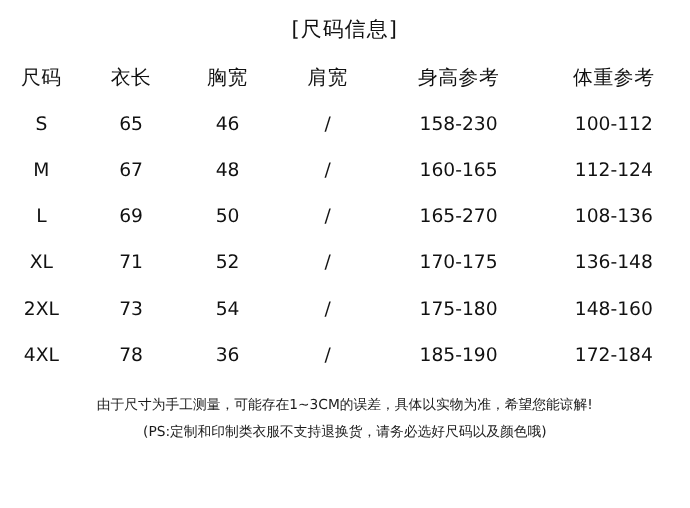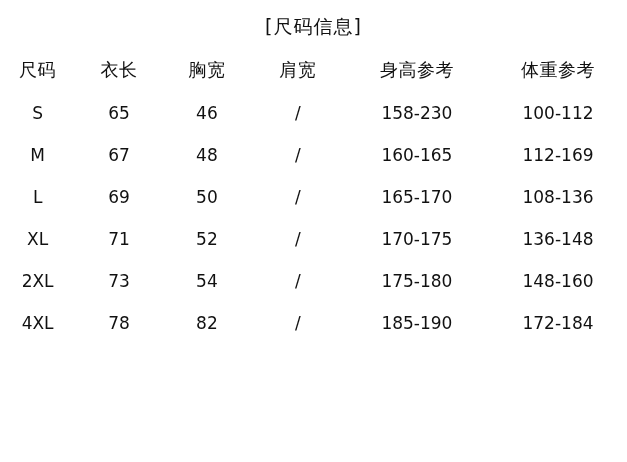--- a/index.html
+++ b/index.html
@@ -101,28 +101,28 @@
         <td>/</td>
         <td>158-230</td>
         <td>100-112</td>
       </tr>
       <tr>
         <td>M</td>
         <td>67</td>
         <td>48</td>
         <td>/</td>
         <td>160-165</td>
-        <td>112-169</td>
+        <td>112-124</td>
       </tr>
       <tr>
         <td>L</td>
         <td>69</td>
         <td>50</td>
         <td>/</td>
-        <td>165-170</td>
+        <td>165-270</td>
         <td>108-136</td>
       </tr>
       <tr>
         <td>XL</td>
         <td>71</td>
         <td>52</td>
         <td>/</td>
         <td>170-175</td>
         <td>136-148</td>
       </tr>
@@ -130,22 +130,26 @@
         <td>2XL</td>
         <td>73</td>
         <td>54</td>
         <td>/</td>
         <td>175-180</td>
         <td>148-160</td>
       </tr>
       <tr>
         <td>4XL</td>
         <td>78</td>
-        <td>82</td>
+        <td>36</td>
         <td>/</td>
         <td>185-190</td>
         <td>172-184</td>
       </tr>
     </tbody>
   </table>
 
+  <div class="notes">
+    <div class="note-line">由于尺寸为手工测量，可能存在1~3CM的误差，具体以实物为准，希望您能谅解!</div>
+    <div class="note-line">(PS:定制和印制类衣服不支持退换货，请务必选好尺码以及颜色哦)</div>
+  </div>
 
 </div>
 
 </body></html>

